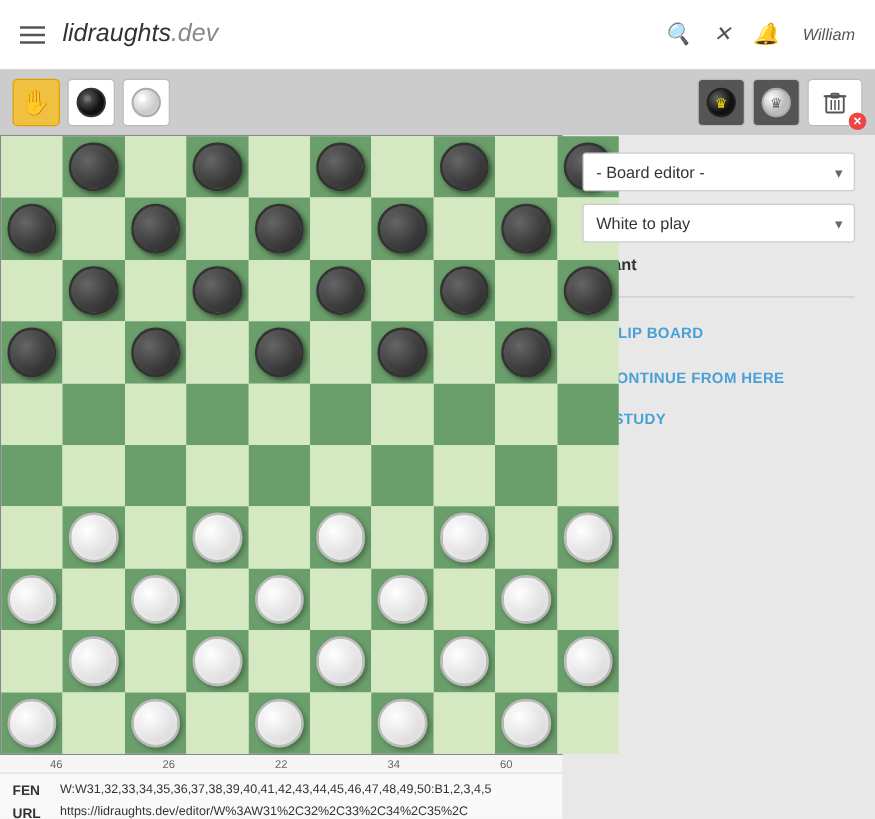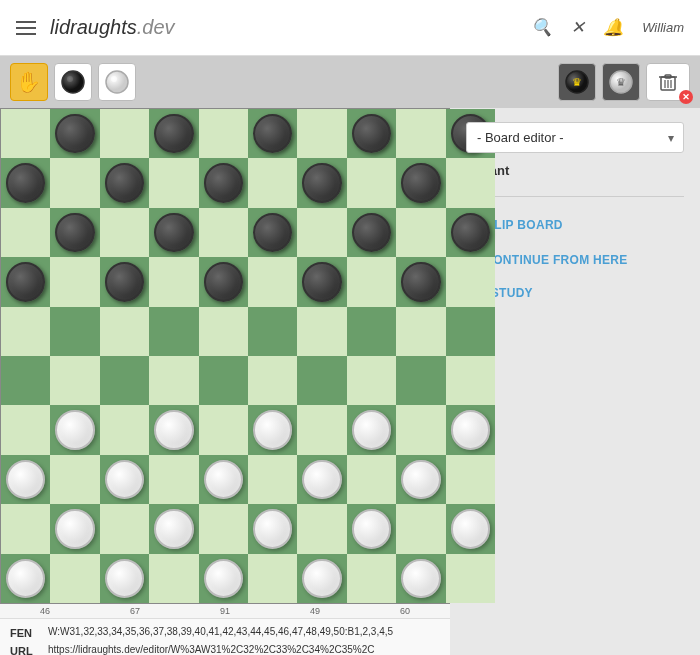--- a/index.html
+++ b/index.html
@@ -538,23 +538,23 @@
               <div style="font-size: 9px; color: rgb(102, 102, 102); text-align: right; line-height: 1;">25</div>
               <div style="font-size: 9px; color: rgb(102, 102, 102); text-align: right; line-height: 1;"></div>
               <div style="font-size: 9px; color: rgb(102, 102, 102); text-align: right; line-height: 1;">35</div>
               <div style="font-size: 9px; color: rgb(102, 102, 102); text-align: right; line-height: 1;"></div>
               <div style="font-size: 9px; color: rgb(102, 102, 102); text-align: right; line-height: 1;">45</div>
               <div style="font-size: 9px; color: rgb(102, 102, 102); text-align: right; line-height: 1;"></div>
             </div>
         </div>
         <div class="col-labels" id="col-labels-el">
         <span style="width: 10%; text-align: center; font-size: 9px; color: rgb(102, 102, 102);">46</span>
-            <span style="width: 10%; text-align: center; font-size: 9px; color: rgb(102, 102, 102);">67</span>
-            <span style="width: 10%; text-align: center; font-size: 9px; color: rgb(102, 102, 102);">91</span>
-            <span style="width: 10%; text-align: center; font-size: 9px; color: rgb(102, 102, 102);">49</span>
+            <span style="width: 10%; text-align: center; font-size: 9px; color: rgb(102, 102, 102);">26</span>
+            <span style="width: 10%; text-align: center; font-size: 9px; color: rgb(102, 102, 102);">22</span>
+            <span style="width: 10%; text-align: center; font-size: 9px; color: rgb(102, 102, 102);">34</span>
             <span style="width: 10%; text-align: center; font-size: 9px; color: rgb(102, 102, 102);">60</span>
           </div>
       </div>
     </div>
 
     <div class="fen-section">
       <div class="fen-row">
         <div class="fen-label">FEN</div>
         <div class="fen-value">W:W31,32,33,34,35,36,37,38,39,40,41,42,43,44,45,46,47,48,49,50:B1,2,3,4,5</div>
       </div>
@@ -566,20 +566,26 @@
   </div>
 
   <div class="right-panel">
 
     <div class="select-wrap">
       <select>
         <option>- Board editor -</option>
       </select>
     </div>
 
+    <div class="select-wrap">
+      <select>
+        <option>White to play</option>
+        <option>Black to play</option>
+      </select>
+    </div>
 
     <div>
       <div class="variant-label">Variant</div>
     </div>
 
     <hr class="divider">
 
     <a class="action-link">
       <span class="action-icon" style="font-size:16px;">↻</span>
       <span>FLIP BOARD</span>

